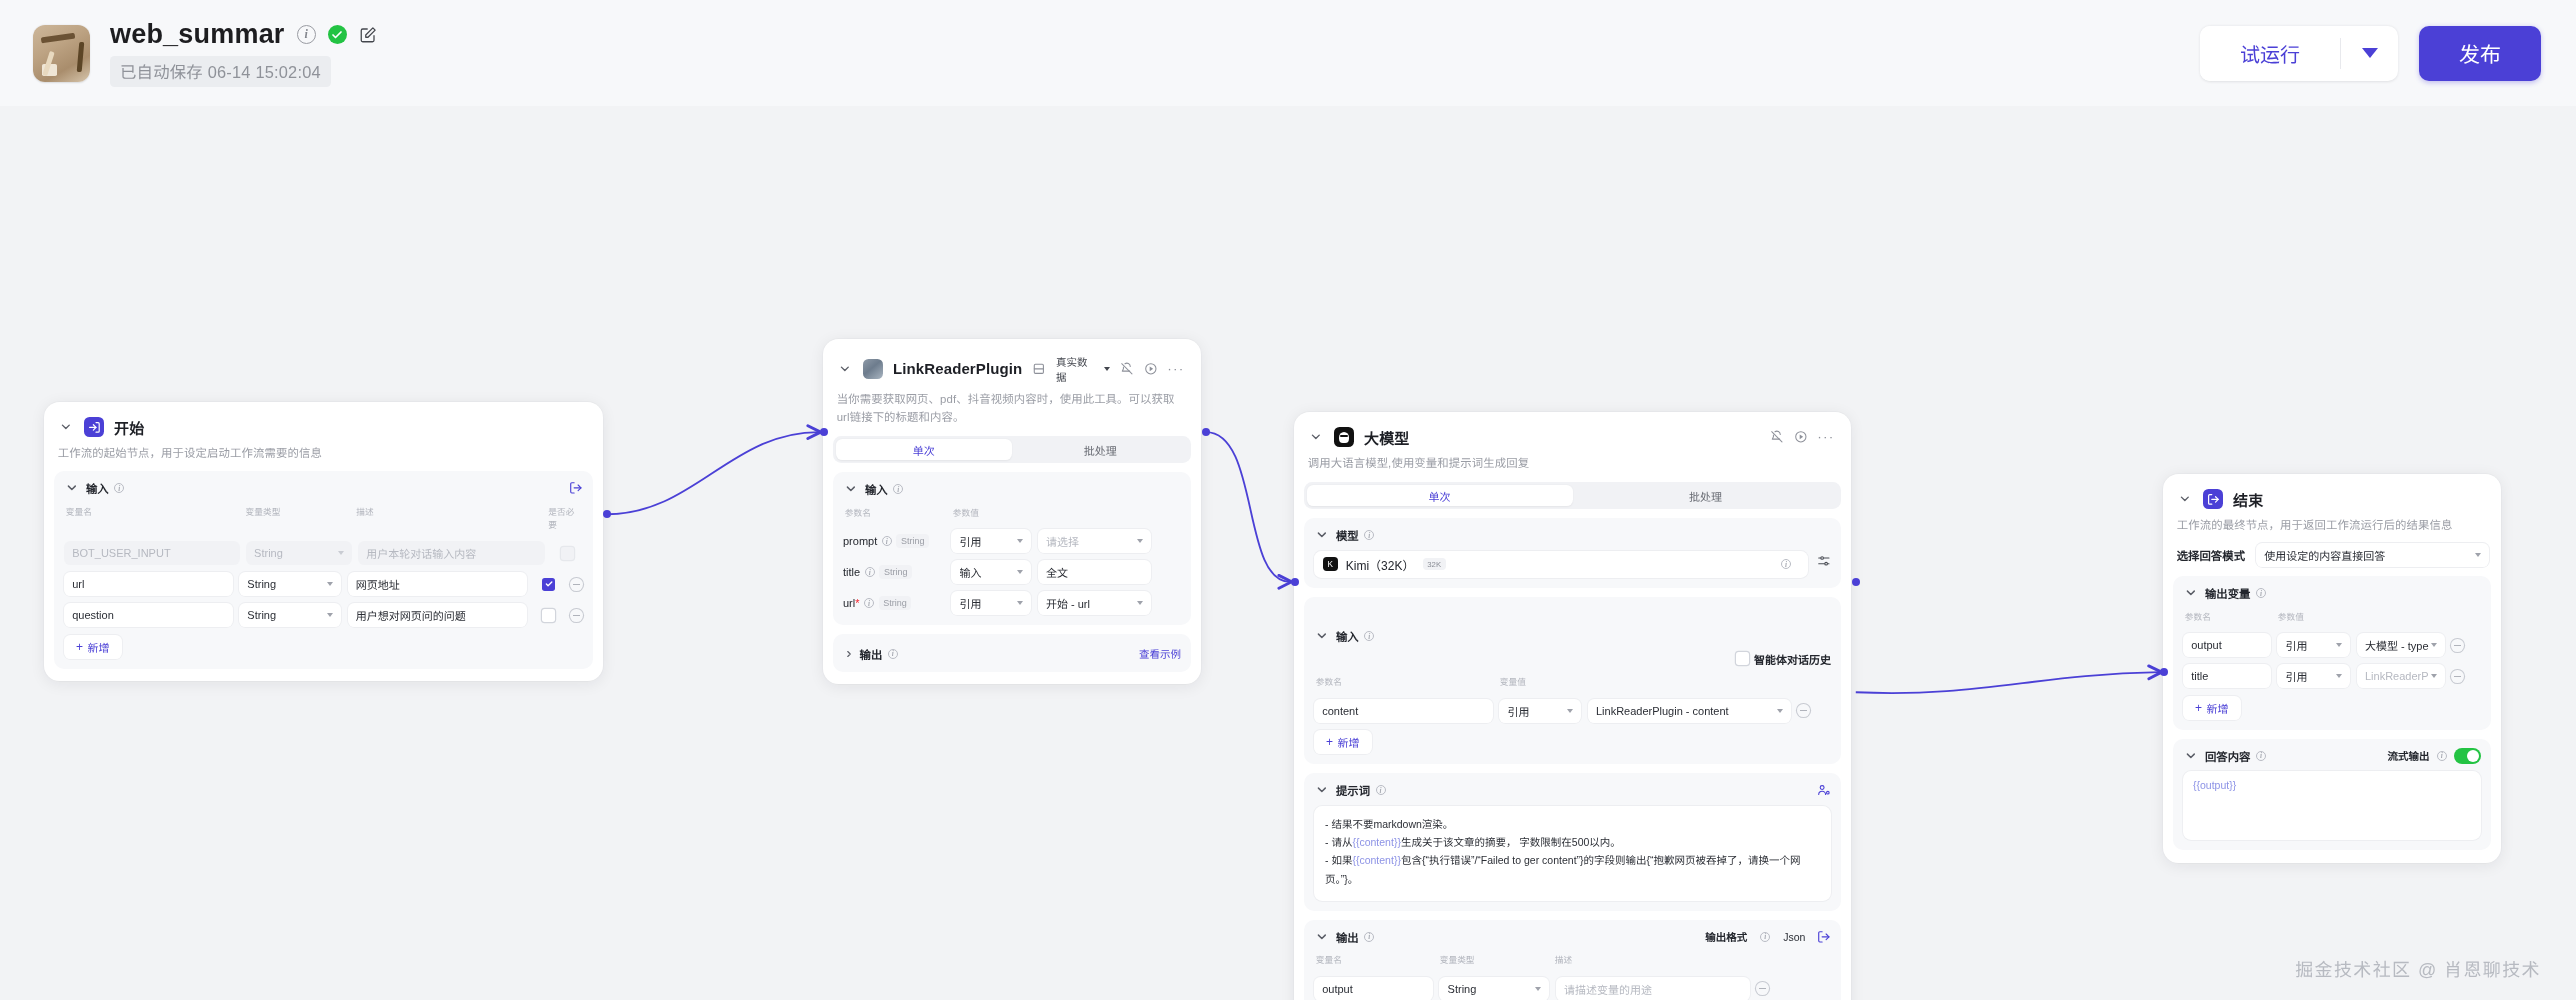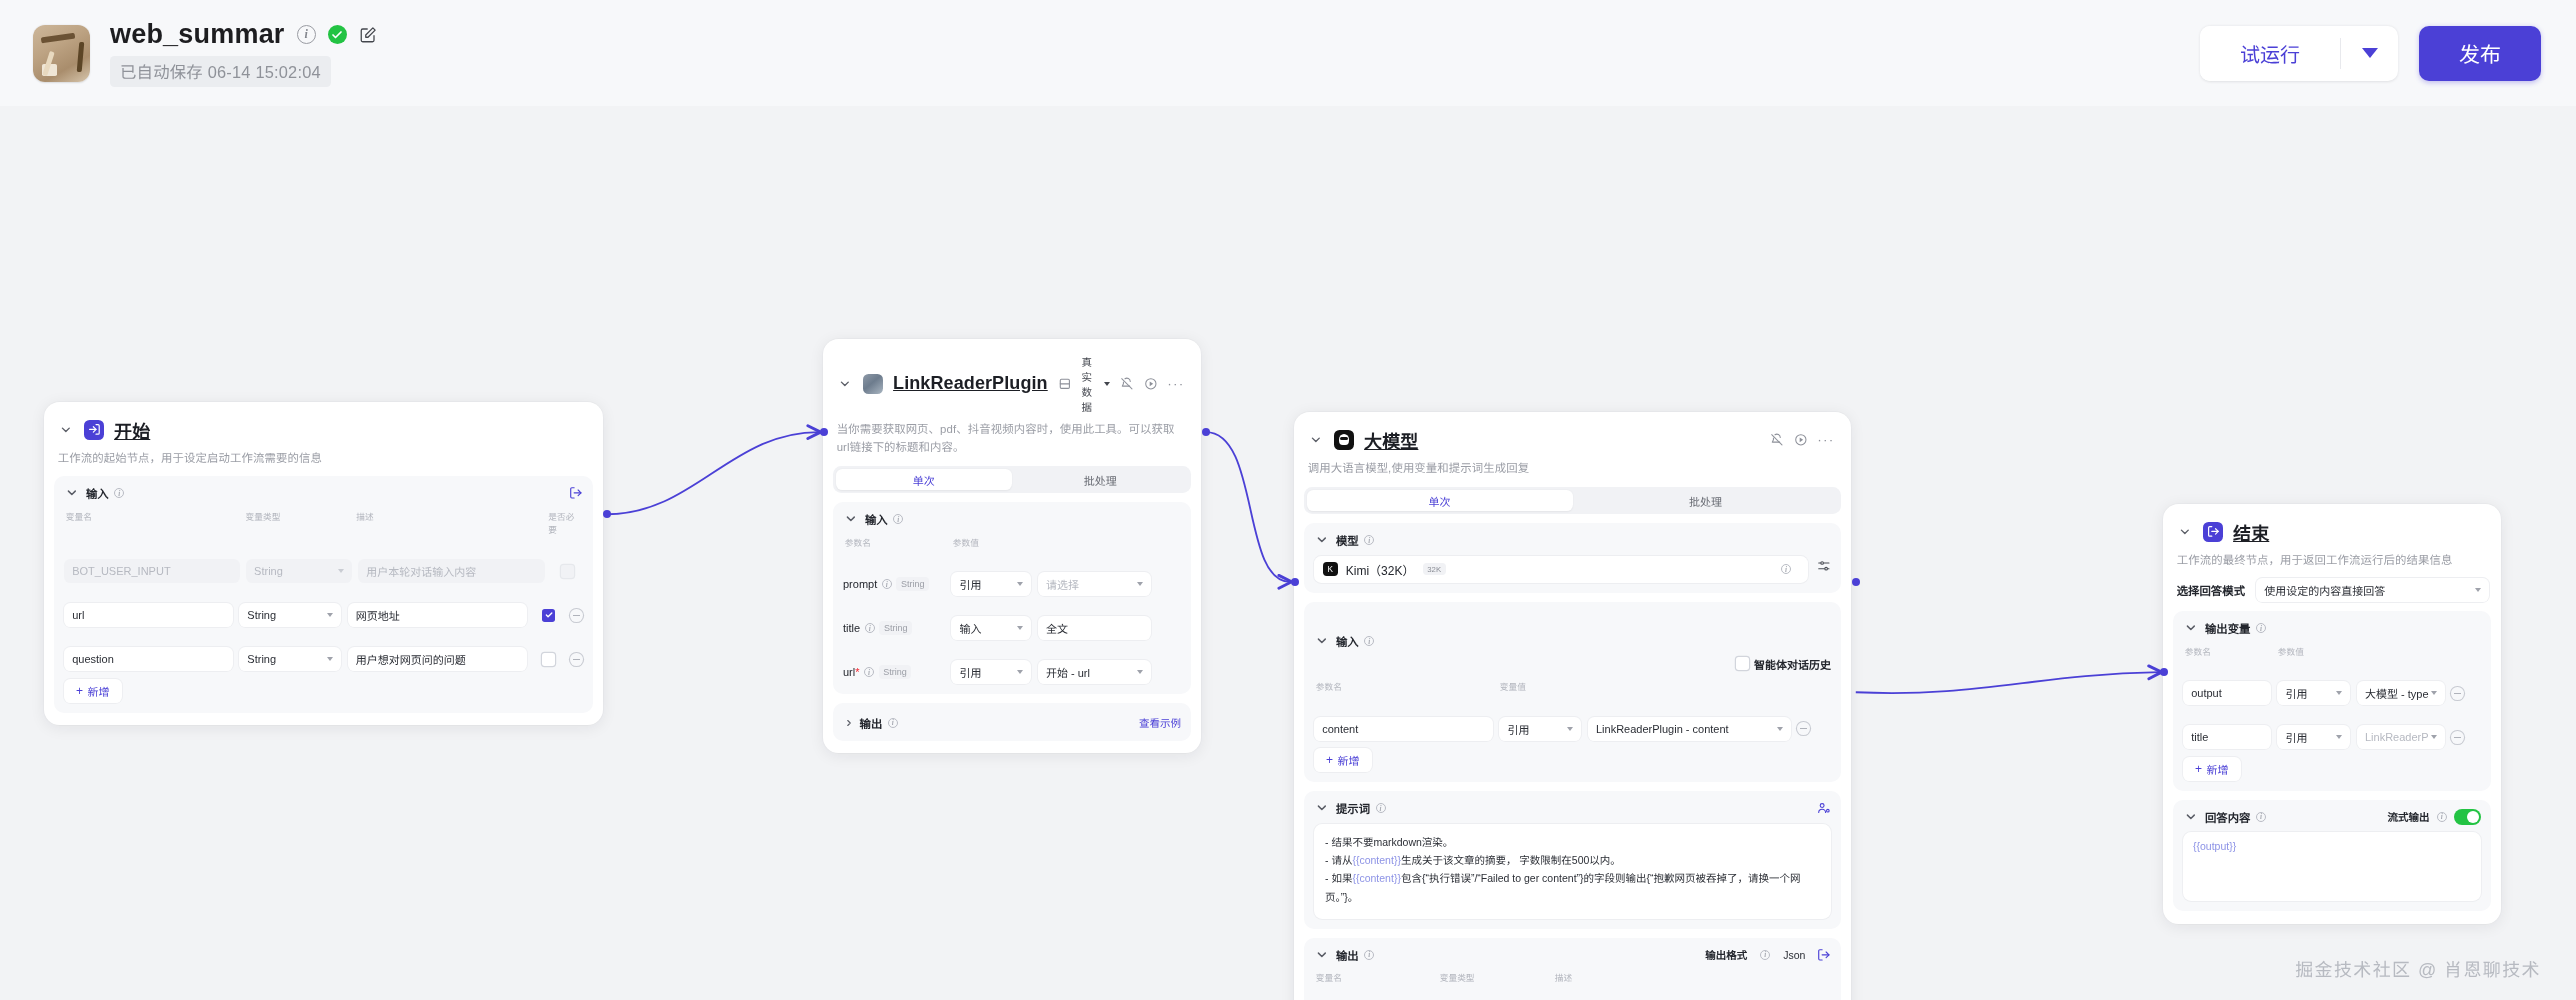--- a/index.html
+++ b/index.html
@@ -130,21 +130,21 @@
     display:flex;align-items:center;justify-content:center;
   }
   .node-ico.llm .ghost {
     width:10px;height:11px;background:#fff;border-radius:50% 50% 38% 38%;
     position:relative;
   }
   .node-ico.llm .ghost:after{
     content:""; position:absolute; left:1.4px; top:3.2px; width:7.3px; height:2.7px;
     background:#111; border-radius:1.8px;
   }
-  .node-title { font-size:18px; font-weight:600; color:#1d1f25; letter-spacing:0.1px;text-decoration:underline; }
+  .node-title { font-size:15px; font-weight:600; color:#1d1f25; letter-spacing:0.1px; }
   .node-desc {
     font-size:11.4px; color:#9a9da5; line-height:1.58;
     padding:6.4px 18px 0 13.7px; letter-spacing:0.1px;
   }
   .head-right { margin-left:auto; display:flex; align-items:center; gap:10px; }
   .chip-data {
     font-size:10.5px; color:#43464e; display:flex; align-items:center; gap:11px; cursor:pointer;
   }
   .chip-data .mini-tri {
     width:0;height:0;border-left:3.7px solid transparent;border-right:3.7px solid transparent;
@@ -161,21 +161,21 @@
   .sect-head { display:flex; align-items:center; gap:5.5px; }
   .sect-title { font-size:11.4px; font-weight:700; color:#23262d; }
   .info-i {
     width:10px;height:10px;border-radius:50%;border:0.9px solid #b9bcc4;color:#a7aab2;
     font-size:7.3px;display:inline-flex;align-items:center;justify-content:center;
     font-family:"Liberation Serif",serif;font-style:italic;font-weight:700;flex:none;
   }
   .sect-head-right { margin-left:auto; display:flex; align-items:center; gap:7.3px; }
 
   .cols { display:flex; font-size:8.7px; color:#b2b5bd; padding:8.2px 1.8px 3.7px 1.8px; }
-  .row { display:flex; align-items:center; gap:6.4px; margin-top:20px; }
+  .row { display:flex; align-items:center; gap:6.4px; margin-top:7px; }
 
   .fld {
     height:24px; background:#fff; border-radius:6.4px;
     display:flex; align-items:center; padding:0 8.2px;
     font-size:11px; color:#2a2d34; box-shadow:0 0 0 0.9px #edeef1;
   }
   .fld.dis { background:#f1f2f5; color:#b6b9c1; box-shadow:none; }
   .fld .ph { color:#b6b9c1; }
   .fld .sel-caret {
     margin-left:auto; width:0;height:0;
@@ -257,21 +257,21 @@
     margin-top:7.3px;padding:9px 11px;min-height:95px;
     font-size:10.5px;line-height:1.75;color:#2c2f36;
   }
   .pv { color:#8d93e6; }
   .persona-ico{width:13.7px;height:13.7px;color:#4b40d6;}
   .persona-ico svg{width:13.7px;height:13.7px;display:block;}
   .fmt-row { display:flex;align-items:center;gap:13px;font-size:10.5px;color:#23262d;font-weight:600;}
   .fmt-val { font-weight:400;color:#2a2d34;display:flex;align-items:center;gap:4.6px;}
 
   
-  #node-end { left:2163px; top:398px; width:338px; padding-bottom:12.8px; }
+  #node-end { left:2163px; top:368px; width:338px; padding-bottom:12.8px; }
   .mode-row { display:flex;align-items:center;gap:11px;padding:9px 12px 0 13.7px; }
   .mode-lab { font-size:11.4px;font-weight:700;color:#23262d;flex:none; }
   .toggle {
     width:27px;height:15.5px;border-radius:8.2px;background:#23c343;position:relative;cursor:pointer;flex:none;
   }
   .toggle:after{
     content:"";position:absolute;right:1.8px;top:1.8px;width:12px;height:12px;border-radius:50%;background:#fff;
   }
   .ans-box {
     background:#fff;border-radius:8.2px;box-shadow:0 0 0 0.9px #edeef1;margin-top:7.3px;

